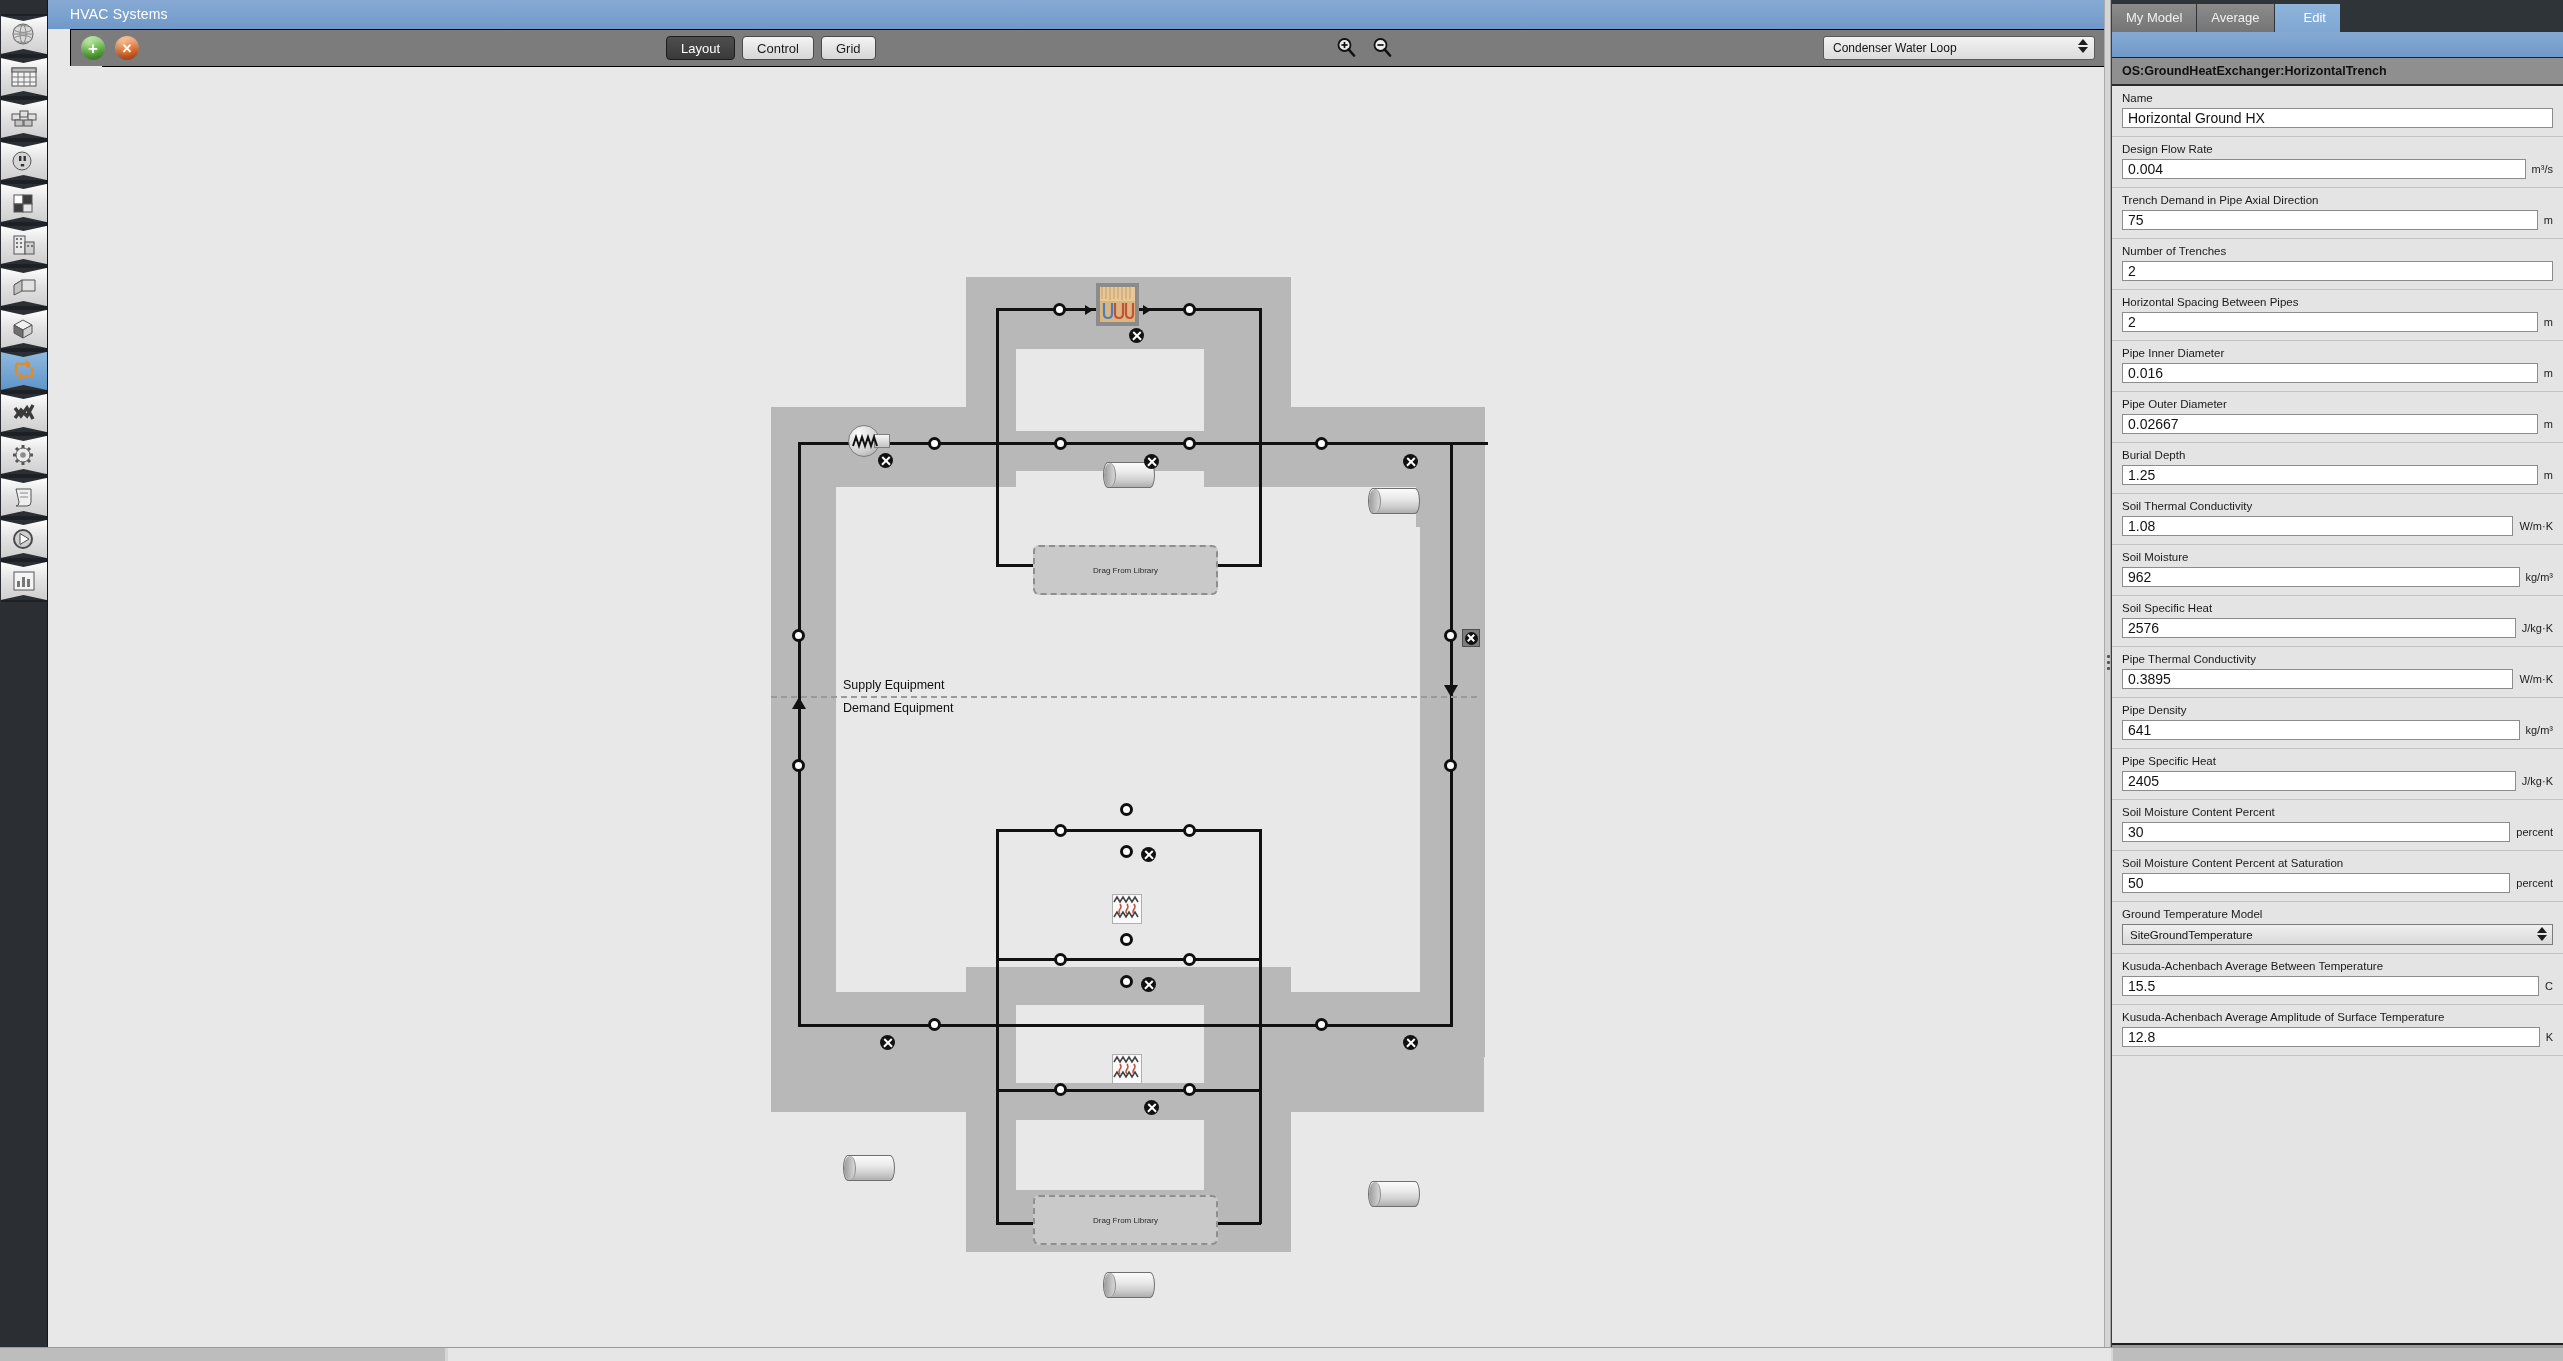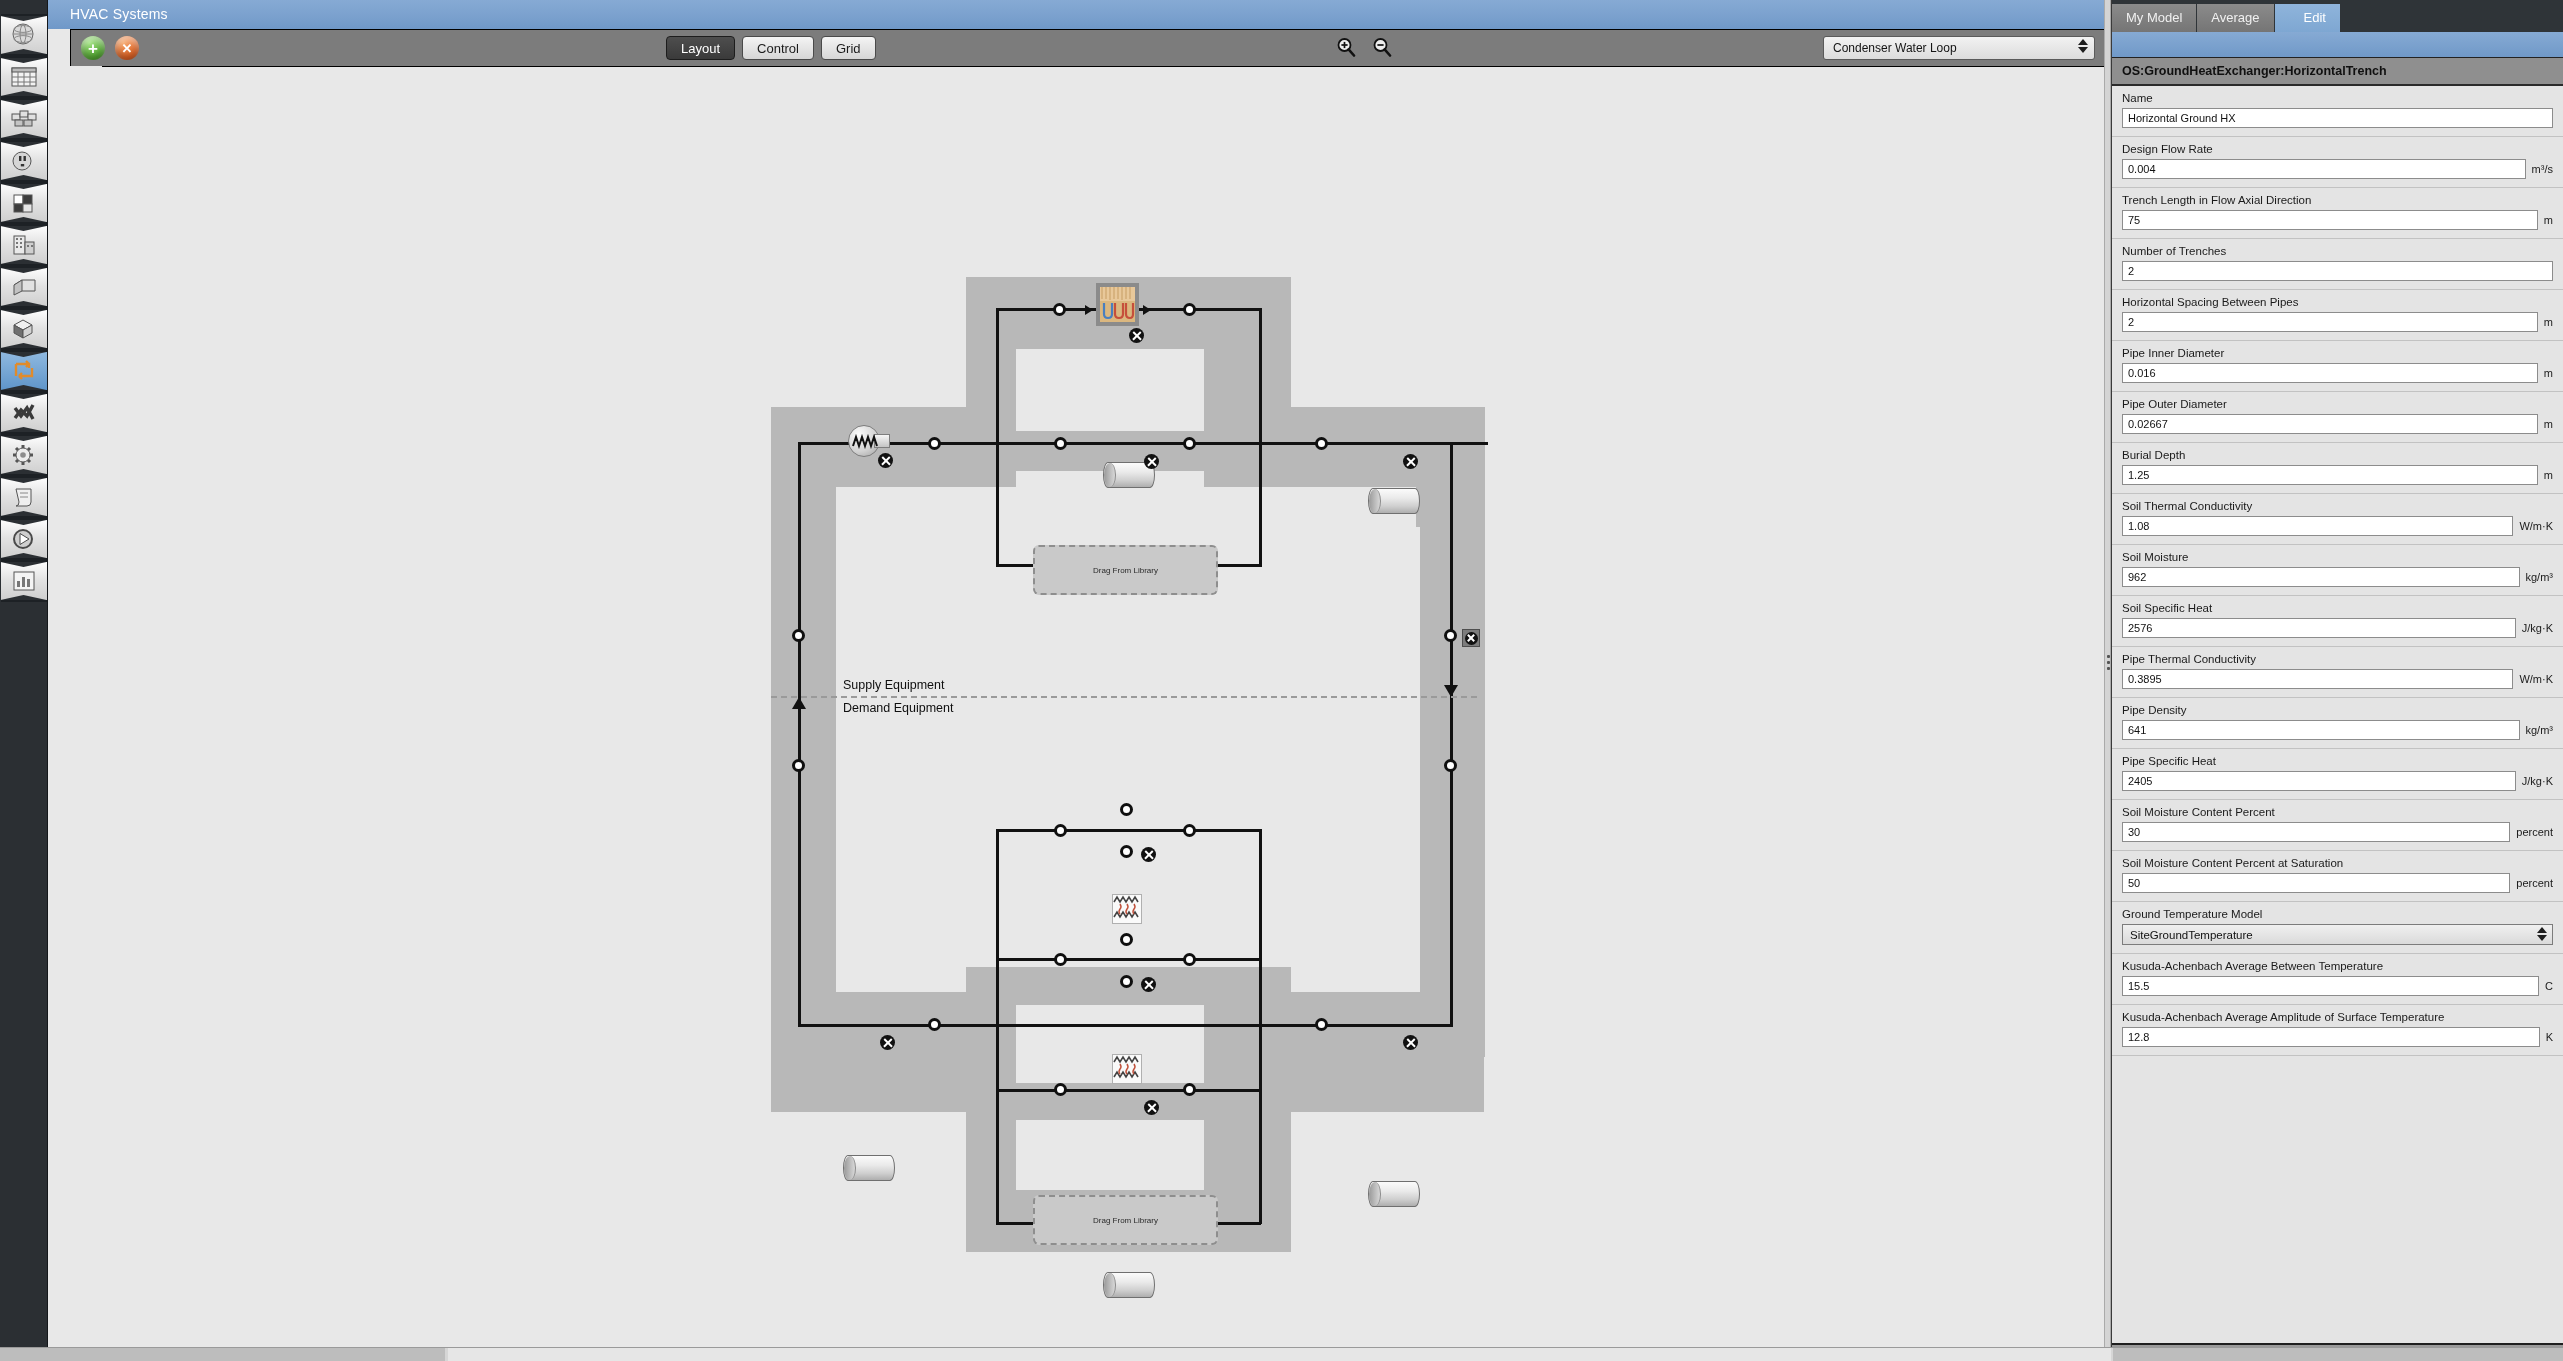--- a/index.html
+++ b/index.html
@@ -239,21 +239,21 @@
     background:#e4e4e4;
   }
   .field {
     border-bottom:1px solid #c2c2c2;
     padding:6px 10px 8px 10px;
   }
   .field .lbl { font-size:11.5px; color:#1a1a1a; margin-bottom:4px; display:block; }
   .field .row { display:flex; align-items:center; gap:6px; }
   .field input {
     flex:1 1 auto; height:20px;
-    font-family:"Liberation Sans", sans-serif; font-size:11px; color:#111;
+    font-family:"Liberation Sans", sans-serif; font-size:14px; color:#111;
     background:#ffffff; border:1px solid #8c8c8c; padding:0 5px;
   }
   .field .unit { font-size:11px; color:#1a1a1a; min-width:0; white-space:nowrap; }
   .field .selbox {
     flex:1 1 auto; height:21px; position:relative;
     background: linear-gradient(180deg,#f0f0f0,#dadada);
     border:1px solid #7c7c7c;
     font-size:11.5px; color:#111; line-height:20px; padding-left:7px;
     cursor:pointer;
   }
@@ -661,21 +661,21 @@
         </div>
       </div>
       <div class="field">
         <span class="lbl">Design Flow Rate</span>
         <div class="row">
           <input type="text" value="0.004" style="">
           <span class="unit">m³/s</span>
         </div>
       </div>
       <div class="field">
-        <span class="lbl">Trench Length in Flow Axial Direction</span>
+        <span class="lbl">Trench Demand in Pipe Axial Direction</span>
         <div class="row">
           <input type="text" value="75" style="">
           <span class="unit">m</span>
         </div>
       </div>
       <div class="field">
         <span class="lbl">Number of Trenches</span>
         <div class="row">
           <input type="text" value="2" style="">
         </div>

